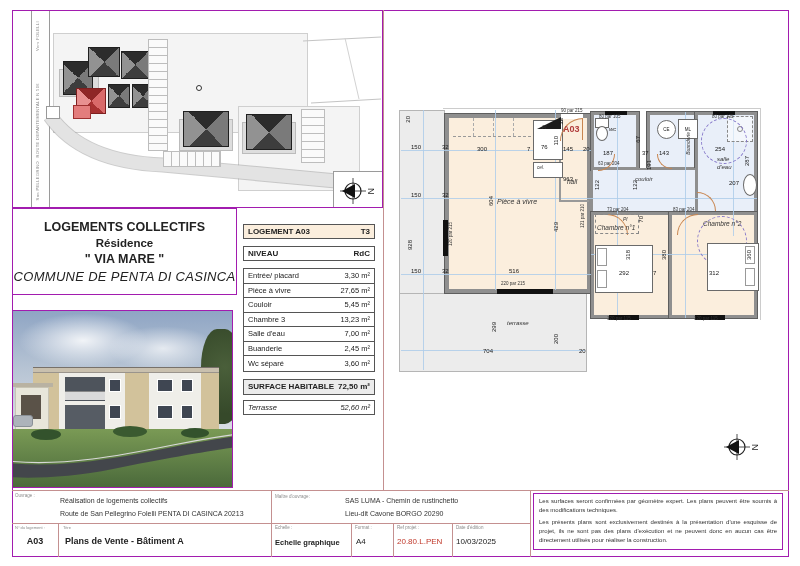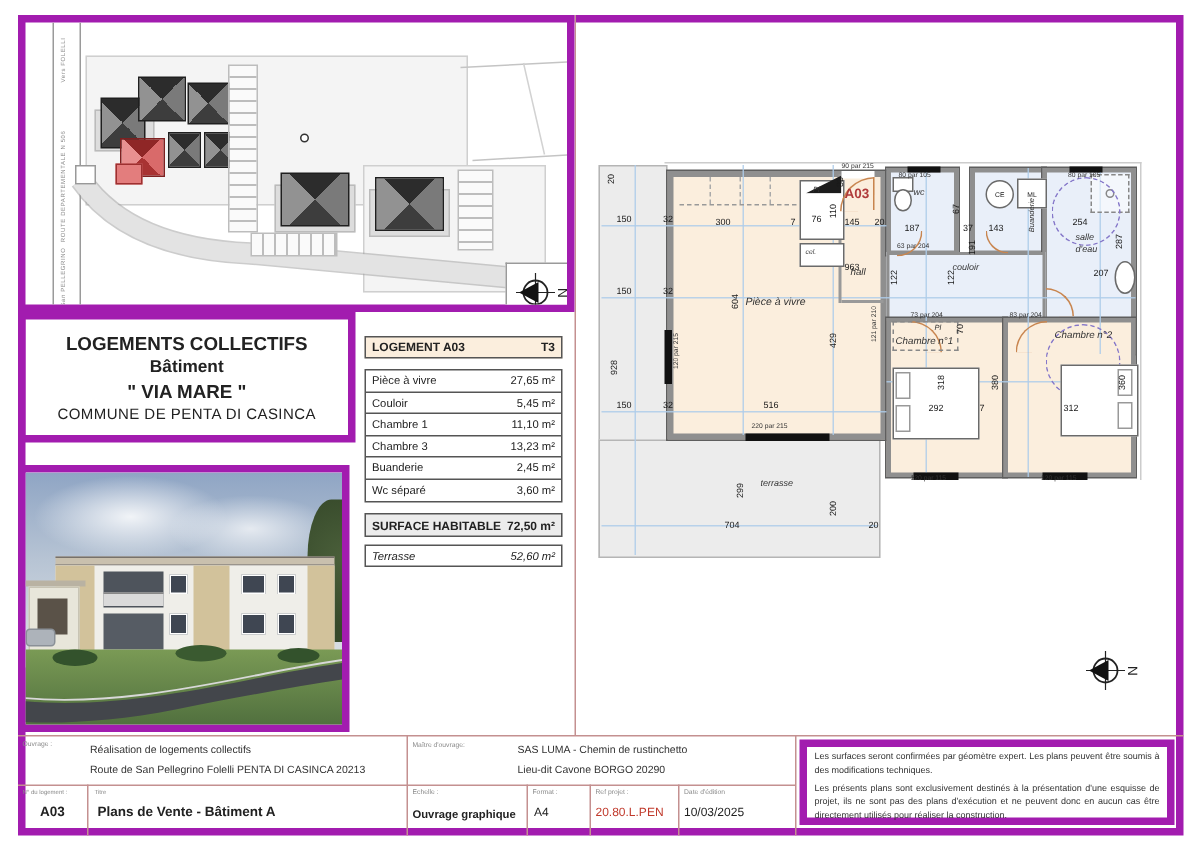--- a/index.html
+++ b/index.html
@@ -1,19 +1,19 @@
 <!DOCTYPE html>
 <html><head>
 <meta charset="utf-8">
 <style>
   html,body{margin:0;padding:0;}
   body{width:800px;height:566px;position:relative;background:#fff;
        font-family:"Liberation Sans",sans-serif;color:#222;overflow:hidden;}
   .abs{position:absolute;box-sizing:border-box;}
-  .pink{border:5px solid #a21caf;}
+  .pink{border:1px solid #a21caf;}
   .pline{background:#c49090;}
   
   .rv{position:absolute;writing-mode:vertical-rl;transform:rotate(180deg);
       font-size:4px;color:#8a8a8a;letter-spacing:.4px;white-space:nowrap;}
   .roof{background:conic-gradient(from 45deg,#7a7a7a 0 25%,#3d3d3d 0 50%,#929292 0 75%,#2c2c2c 0);
         border:1px solid #1f1f1f;}
   .redroof{background:conic-gradient(from 45deg,#d96a6a 0 25%,#a83232 0 50%,#e89090 0 75%,#8f2626 0);
         border:1px solid #7e2020;}
   .park{background:repeating-linear-gradient(180deg,#fafafa 0 7px,#bdbdbd 7px 8px);border:1px solid #bdbdbd;}
   .parkh{background:repeating-linear-gradient(90deg,#fafafa 0 7px,#bdbdbd 7px 8px);border:1px solid #bdbdbd;}
@@ -91,46 +91,54 @@
       <line x1="15" y1="2" x2="15" y2="28" stroke="#222" stroke-width="0.8"></line>
       <circle cx="15" cy="15" r="8" fill="none" stroke="#222" stroke-width="1.2"></circle>
       <polygon points="4,15 17,8 17,22" fill="#111"></polygon>
       <text font-size="9" fill="#222" transform="rotate(90 33 15)" x="30" y="18">N</text>
     </svg>
   </div>
 </div>
 
 <div class="abs pink" style="left:12px;top:208px;width:225px;height:87px;display:flex;flex-direction:column;justify-content:center;align-items:center;gap:3px;text-align:center;">
   <div style="font-size:12.5px;font-weight:bold;">LOGEMENTS COLLECTIFS</div>
-  <div style="font-size:11.5px;font-weight:bold;">Bâtiment</div>
+  <div style="font-size:11.5px;font-weight:bold;">Résidence</div>
   <div style="font-size:12.5px;font-weight:bold;">" VIA MARE "</div>
-  <div style="font-size:10px;letter-spacing:.3px;">COMMUNE DE PENTA DI CASINCA</div>
+  <div style="font-size:13px;letter-spacing:.3px;font-style:italic;">COMMUNE DE PENTA DI CASINCA</div>
 </div>
 
 <div class="abs" style="left:243px;top:224px;width:132px;">
   <div class="trow" style="height:15px;background:#fbeedd;border:1px solid #555;font-weight:bold;font-size:8px;">
     <span>LOGEMENT A03</span>
     <span>T3</span>
   </div>
+  <div class="trow" style="height:15px;margin-top:7px;background:#fff;border:1px solid #555;font-weight:bold;font-size:8px;">
+    <span>NIVEAU</span>
+    <span>RdC</span>
+  </div>
   <div style="margin-top:7px;border:1px solid #555;background:#fff;">
+    <div class="trow" style="height:14.5px;border-bottom:1px solid #555;font-size:7.5px;">
+        <span>Entrée/ placard</span>
+        <span>3,30 m²</span>
+      </div>
     <div class="trow" style="height:14.5px;border-bottom:1px solid #555;font-size:7.5px;">
         <span>Pièce à vivre</span>
         <span>27,65 m²</span>
       </div>
     <div class="trow" style="height:14.5px;border-bottom:1px solid #555;font-size:7.5px;">
         <span>Couloir</span>
         <span>5,45 m²</span>
       </div>
     <div class="trow" style="height:14.5px;border-bottom:1px solid #555;font-size:7.5px;">
-        <span>Chambre 1</span>
-        <span>11,10 m²</span>
-      </div>
-    <div class="trow" style="height:14.5px;border-bottom:1px solid #555;font-size:7.5px;">
         <span>Chambre 3</span>
         <span>13,23 m²</span>
+      </div>
+    <div class="trow" style="height:14.5px;border-bottom:1px solid #555;font-size:7.5px;">
+        <span>Salle d'eau</span>
+        <span>7,00 m²</span>
       </div>
     <div class="trow" style="height:14.5px;border-bottom:1px solid #555;font-size:7.5px;">
         <span>Buanderie</span>
         <span>2,45 m²</span>
       </div>
     <div class="trow" style="height:14.5px;font-size:7.5px;align-items:center;">
         <span>Wc séparé</span>
         <span>3,60 m²</span>
       </div>
   </div>
@@ -362,21 +370,21 @@
 <div class="abs" style="left:271px;top:490px;width:259px;height:33px;">
   <span class="abs tiny" style="left:4px;top:4px;width:60px;">Maître d'ouvrage:</span>
   <div class="abs" style="left:74px;top:4px;font-size:7px;line-height:13px;color:#333;">
     <div>SAS LUMA - Chemin de rustinchetto</div>
     <div>Lieu-dit Cavone BORGO 20290</div>
   </div>
 </div>
 
 <div class="abs" style="left:271px;top:523px;width:80px;height:34px;">
   <span class="abs tiny" style="left:4px;top:2px;">Echelle :</span>
-  <span class="abs" style="left:4px;top:15px;font-size:7.5px;font-weight:bold;">Ouvrage graphique</span>
+  <span class="abs" style="left:4px;top:15px;font-size:7.5px;font-weight:bold;">Echelle graphique</span>
 </div>
 <div class="abs" style="left:351px;top:523px;width:42px;height:34px;">
   <span class="abs tiny" style="left:4px;top:2px;">Format :</span>
   <span class="abs cellv" style="left:5px;top:14px;">A4</span>
 </div>
 <div class="abs" style="left:393px;top:523px;width:59px;height:34px;">
   <span class="abs tiny" style="left:4px;top:2px;">Ref projet :</span>
   <span class="abs" style="left:4px;top:14px;font-size:8px;color:#c0392b;">20.80.L.PEN</span>
 </div>
 <div class="abs" style="left:452px;top:523px;width:78px;height:34px;">

